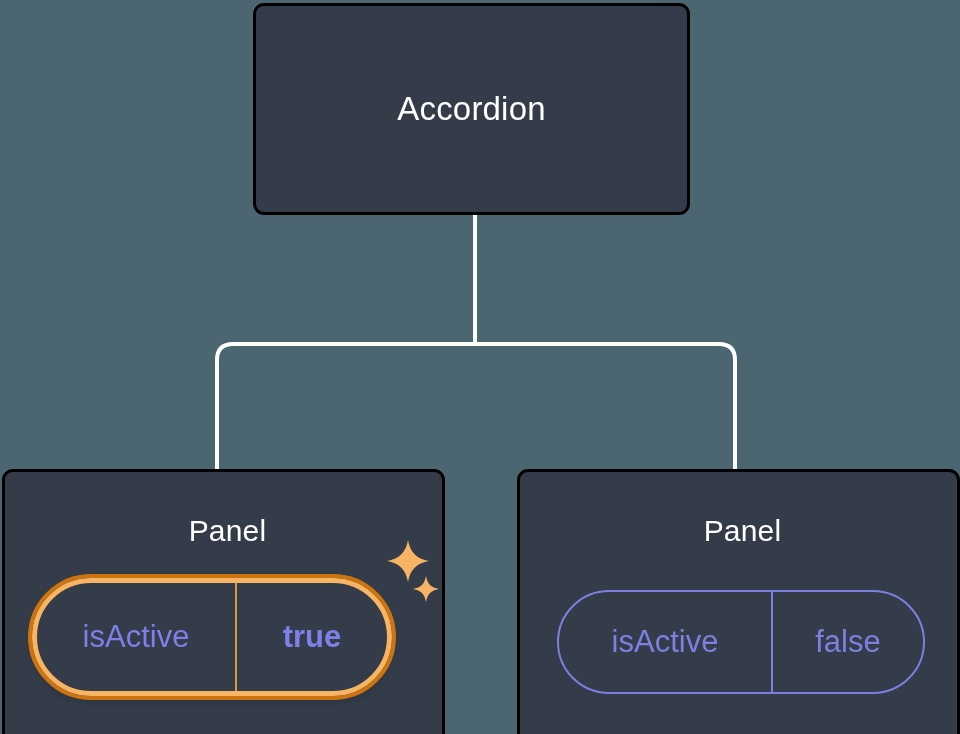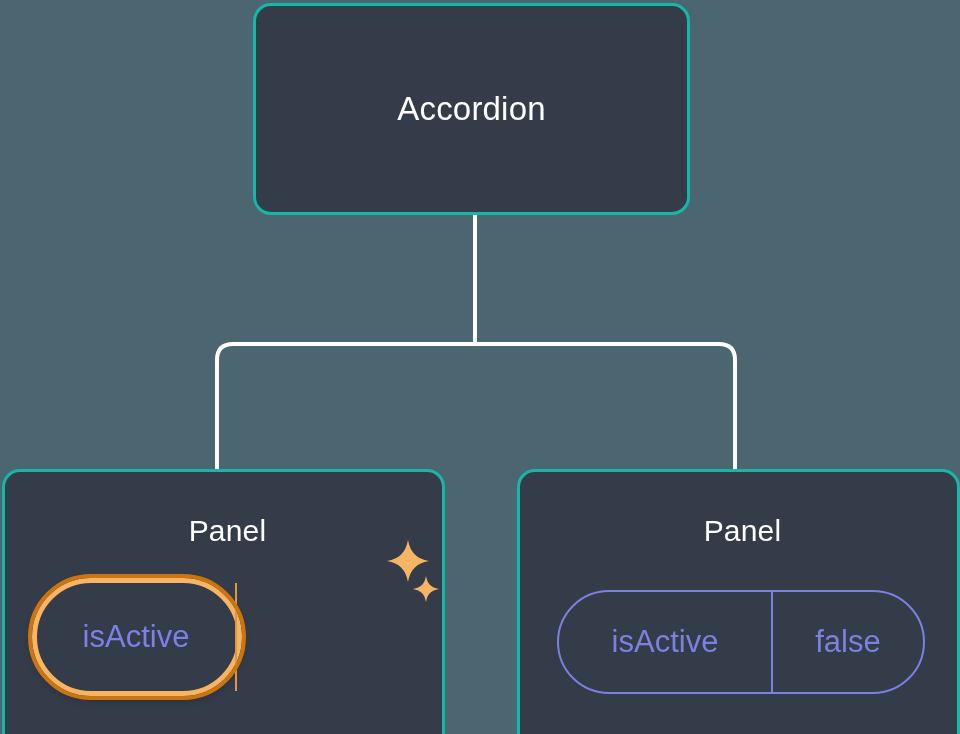--- a/index.html
+++ b/index.html
@@ -23,22 +23,22 @@
     top: 0;
     width: 960px;
     height: 734px;
     pointer-events: none;
   }
 
   
   .node {
     position: absolute;
     background: #343b49;
-    border: 3px solid #14b8a6;
-    border-radius: 18px;
+    border: 3px solid #000000;
+    border-radius: 11px;
     box-sizing: border-box;
   }
 
   .node-title {
     color: #ffffff;
     font-weight: 400;
     text-align: center;
     letter-spacing: 0.2px;
     white-space: nowrap;
   }
@@ -190,20 +190,21 @@
   </div>
 
   <div class="node panel-node" id="node-panel-left">
     <div class="node-title">Panel</div>
   </div>
 
   <div class="pill-wrap" id="pill-left">
     <div class="pill pill-highlight">
       <div class="pill-cell pill-key">isActive</div>
       <div class="pill-divider"></div>
+      <div class="pill-cell pill-val">true</div>
     </div>
   </div>
 
   <svg class="sparkle" id="sparkle-big" width="46" height="46" viewBox="0 0 46 46" xmlns="http://www.w3.org/2000/svg">
     <path d="M23 2 C25.2 14.4 31.6 20.8 44 23 C31.6 25.2 25.2 31.6 23 44 C20.8 31.6 14.4 25.2 2 23 C14.4 20.8 20.8 14.4 23 2 Z" fill="#f7b563"></path>
   </svg>
   <svg class="sparkle" id="sparkle-small" width="30" height="30" viewBox="0 0 30 30" xmlns="http://www.w3.org/2000/svg">
     <path d="M15 2 C16.5 10.1 19.9 13.5 28 15 C19.9 16.5 16.5 19.9 15 28 C13.5 19.9 10.1 16.5 2 15 C10.1 13.5 13.5 10.1 15 2 Z" fill="#f7b563"></path>
   </svg>
 

